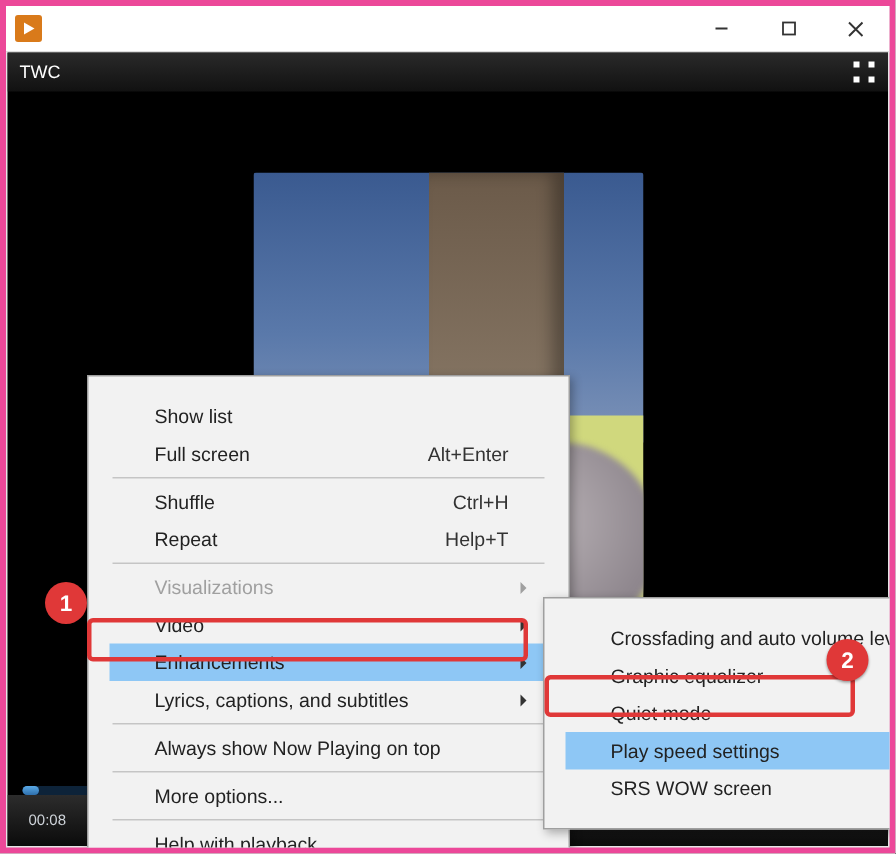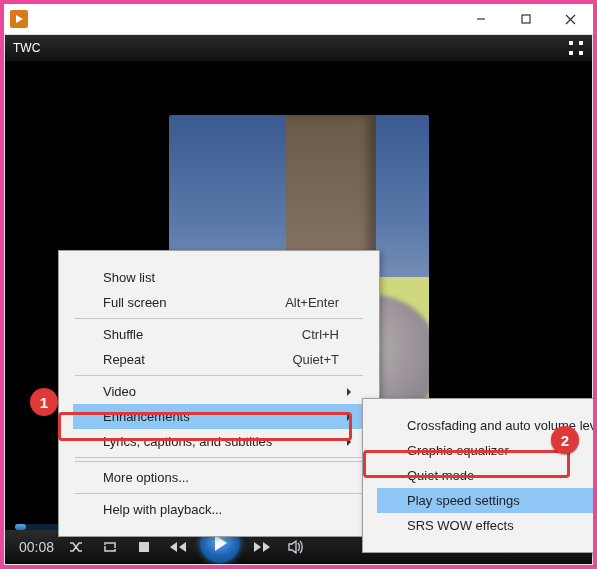--- a/index.html
+++ b/index.html
@@ -14,21 +14,21 @@
 .topstrip .sp{flex:1}
 .fsicon{width:16px;height:16px;display:block}
 .video{position:absolute;left:50%;top:80px;width:260px;height:360px;transform:translateX(-50%);overflow:hidden;border-radius:2px}
 .sky{position:absolute;left:0;right:0;top:0;height:50%;background:linear-gradient(#3a5a90,#5a79aa 60%,#7d93b8)}
 .ground{position:absolute;left:0;right:0;bottom:0;height:55%;background:linear-gradient(90deg,#526b2c,#7fa63d 30%,#a7c855 45%,#d0d87d 80%)}
 .rock{position:absolute;left:45%;top:0;width:90px;height:100%;background:linear-gradient(#6b5a49,#8a7a68 50%,#998b77);box-shadow:inset -8px 0 10px rgba(0,0,0,.3)}
 .blob{position:absolute;right:-10px;bottom:50px;width:130px;height:130px;background:radial-gradient(circle at 40% 40%,#b9b2b6,#8e868d 70%);border-radius:50%;filter:blur(2px)}
 .controls{position:absolute;left:0;right:0;bottom:0;height:34px;background:linear-gradient(#2c2c2c,#0b0b0b);display:flex;align-items:center;gap:10px;padding:0 14px;color:#cfd4da}
 .seek{position:absolute;left:10px;right:10px;bottom:34px;height:6px;background:#0d2339;border-radius:3px}
 .seek .fill{position:absolute;left:0;top:0;bottom:0;width:2%;background:linear-gradient(#5aa9e6,#2e6fad);border-radius:3px}
-.tlabel{font-size:14px;color:#cfd4da;min-width:34px}
+.tlabel{font-size:10px;color:#cfd4da;min-width:34px}
 .cbtn{width:24px;height:24px;display:flex;align-items:center;justify-content:center;color:#d8dde3}
 .play{width:40px;height:40px;border-radius:50%;background:radial-gradient(circle at 50% 35%,#6fb5ff,#1f66b6 55%,#0b3d78);display:flex;align-items:center;justify-content:center;margin-top:-8px;box-shadow:0 0 6px rgba(51,134,221,.8)}
 .menu{position:absolute;background:#f2f2f2;border:1px solid #9f9f9f;box-shadow:2px 2px 6px rgba(0,0,0,.3);font-size:13px;color:#222;padding:14px}
 .menu .row{display:flex;align-items:center;height:25px;padding:0 26px 0 30px;position:relative;white-space:nowrap}
 .menu .row.sel{background:#8ec7f5}
 .menu .row.dis{color:#a0a0a0}
 .menu .sc{margin-left:auto;padding-left:40px;color:#333}
 .menu .sub::after{content:"";position:absolute;right:10px;top:50%;margin-top:-4px;border:4px solid transparent;border-left-color:#333}
 .menu .row.dis.sub::after{border-left-color:#a0a0a0}
 .menu hr{border:none;border-top:1px solid #c5c5c5;margin:3px 2px}
@@ -136,33 +136,39 @@
         <span>Full screen</span>
         <span class="sc">Alt+Enter</span>
       </div>
   <hr>
   <div class="row">
         <span>Shuffle</span>
         <span class="sc">Ctrl+H</span>
       </div>
   <div class="row">
         <span>Repeat</span>
-        <span class="sc">Quiet+T</span>
-      </div>
-  <hr>
+        <span class="sc">Help+T</span>
+      </div>
+  <hr>
+  <div class="row dis sub">
+        <span>Visualizations</span>
+      </div>
   <div class="row sub">
         <span>Video</span>
       </div>
   <div class="row sel sub">
         <span>Enhancements</span>
       </div>
   <div class="row sub">
         <span>Lyrics, captions, and subtitles</span>
       </div>
   <hr>
+  <div class="row">
+        <span>Always show Now Playing on top</span>
+      </div>
   <hr>
   <div class="row">
         <span>More options...</span>
       </div>
   <hr>
   <div class="row">
         <span>Help with playback...</span>
       </div>
 </div>
 
@@ -173,21 +179,21 @@
   <div class="row">
         <span>Graphic equalizer</span>
       </div>
   <div class="row">
         <span>Quiet mode</span>
       </div>
   <div class="row sel">
         <span>Play speed settings</span>
       </div>
   <div class="row">
-        <span>SRS WOW effects</span>
+        <span>SRS WOW screen</span>
       </div>
 </div>
 
 <div class="hl" style="left:54px;top:408px;width:294px;height:29px"></div>
 <div class="badge" style="left:26px;top:384px">
       <span>1</span>
     </div>
 <div class="hl" style="left:359px;top:446px;width:207px;height:28px"></div>
 <div class="badge" style="left:547px;top:422px">
       <span>2</span>

